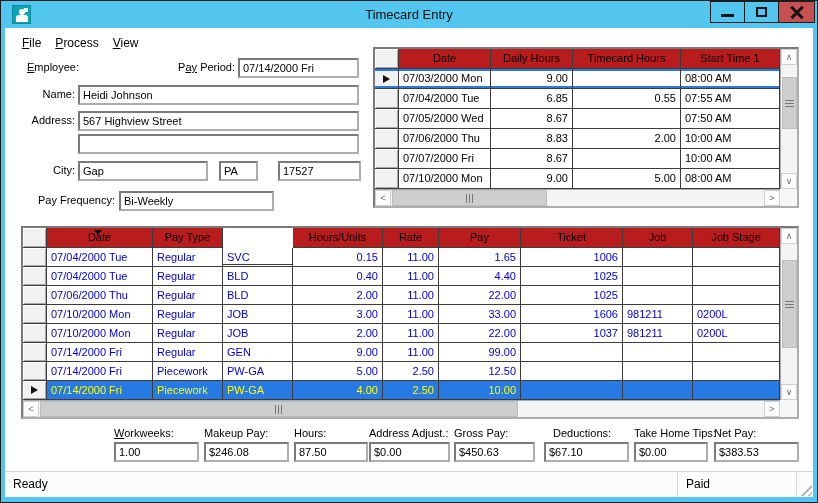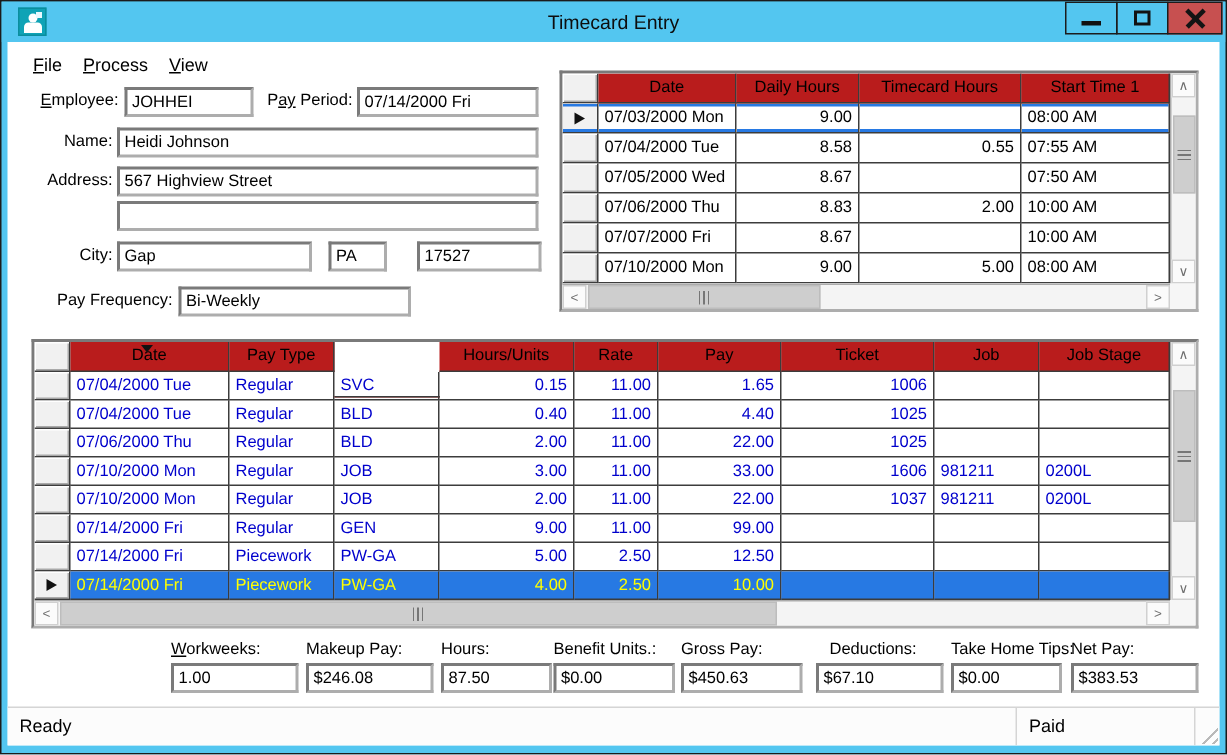--- a/index.html
+++ b/index.html
@@ -88,21 +88,20 @@
 
   <div class="client" data-name="client-area">
 
     <div class="menubar" data-name="menu-bar">
       <div class="menu-item" data-name="menu-file"><u>F</u><span>ile</span></div>
       <div class="menu-item" data-name="menu-process"><u>P</u><span>rocess</span></div>
       <div class="menu-item" data-name="menu-view"><u>V</u><span>iew</span></div>
     </div>
 
     <div class="lbl" style="left:12px;top:33px;width:62px;" data-name="employee-label"><span></span><u>E</u><span>mployee:</span></div>
-    <input class="field" style="left: 78px; top: 30px; width: 86px;" data-name="employee-field" readonly="" value="JOHHEI">
     <div class="lbl" style="left:164px;top:33px;width:66px;" data-name="pay-period-label"><span>P</span><u>ay</u><span> Period:</span></div>
     <input class="field" style="left: 233px; top: 30px; width: 121px;" data-name="pay-period-field" readonly="" value="07/14/2000 Fri">
 
     <div class="lbl" style="left:12px;top:60px;width:58px;" data-name="name-label">Name:</div>
     <input class="field" style="left: 73px; top: 57px; width: 281px;" data-name="name-field" readonly="" value="Heidi Johnson">
 
     <div class="lbl" style="left:12px;top:86px;width:58px;" data-name="address-label">Address:</div>
     <input class="field" style="left: 73px; top: 83px; width: 281px;" data-name="address-field" readonly="" value="567 Highview Street">
     <input class="field" style="left: 73px; top: 106px; width: 281px;" data-name="address2-field" readonly="" value="">
 
@@ -128,21 +127,21 @@
               <span class="marker" data-name="current-row-icon"></span>
             </div>
             <div class="gc al selb" data-name="grid-cell" style="width: 92px; line-height: 19px;">07/03/2000 Mon</div>
             <div class="gc ar selb" data-name="grid-cell" style="width: 82px; line-height: 19px;">9.00</div>
             <div class="gc ar selb" data-name="grid-cell" style="width: 108px; line-height: 19px;"></div>
             <div class="gc al selb" data-name="grid-cell" style="width: 99px; line-height: 19px;">08:00 AM</div>
           </div>
           <div class="grow" style="height: 20px;">
             <div class="gc rowhdr" data-name="row-selector" style="width: 24px;"></div>
             <div class="gc al " data-name="grid-cell" style="width: 92px; line-height: 19px;">07/04/2000 Tue</div>
-            <div class="gc ar " data-name="grid-cell" style="width: 82px; line-height: 19px;">8.58</div>
+            <div class="gc ar " data-name="grid-cell" style="width: 82px; line-height: 19px;">6.85</div>
             <div class="gc ar " data-name="grid-cell" style="width: 108px; line-height: 19px;">0.55</div>
             <div class="gc al " data-name="grid-cell" style="width: 99px; line-height: 19px;">07:55 AM</div>
           </div>
           <div class="grow" style="height: 20px;">
             <div class="gc rowhdr" data-name="row-selector" style="width: 24px;"></div>
             <div class="gc al " data-name="grid-cell" style="width: 92px; line-height: 19px;">07/05/2000 Wed</div>
             <div class="gc ar " data-name="grid-cell" style="width: 82px; line-height: 19px;">8.67</div>
             <div class="gc ar " data-name="grid-cell" style="width: 108px; line-height: 19px;"></div>
             <div class="gc al " data-name="grid-cell" style="width: 99px; line-height: 19px;">07:50 AM</div>
           </div>
@@ -314,21 +313,21 @@
       </div>
       <div class="scorner" data-name="scrollbar-corner"></div>
     </div>
 
     <div class="slbl" style="left:109px;top:399px;" data-name="workweeks-label"><u>W</u><span>orkweeks:</span></div>
     <input class="field" style="left: 109px; top: 414px; width: 85px;" data-name="workweeks-field" readonly="" value="1.00">
     <div class="slbl" style="left:199px;top:399px;" data-name="makeup-pay-label"><u></u><span>Makeup Pay:</span></div>
     <input class="field" style="left: 199px; top: 414px; width: 85px;" data-name="makeup-pay-field" readonly="" value="$246.08">
     <div class="slbl" style="left:289px;top:399px;" data-name="hours-label"><u></u><span>Hours:</span></div>
     <input class="field" style="left: 289px; top: 414px; width: 74px;" data-name="hours-field" readonly="" value="87.50">
-    <div class="slbl" style="left:364px;top:399px;" data-name="benefit-adjust-label"><u></u><span>Benefit Units.:</span></div>
+    <div class="slbl" style="left:364px;top:399px;" data-name="benefit-adjust-label"><u></u><span>Address Adjust.:</span></div>
     <input class="field" style="left: 364px; top: 414px; width: 81px;" data-name="benefit-adjust-field" readonly="" value="$0.00">
     <div class="slbl" style="left:449px;top:399px;" data-name="gross-pay-label"><u></u><span>Gross Pay:</span></div>
     <input class="field" style="left: 449px; top: 414px; width: 81px;" data-name="gross-pay-field" readonly="" value="$450.63">
     <div class="slbl" style="left:548px;top:399px;" data-name="deductions-label"><u></u><span>Deductions:</span></div>
     <input class="field" style="left: 539px; top: 414px; width: 85px;" data-name="deductions-field" readonly="" value="$67.10">
     <div class="slbl" style="left:629px;top:399px;" data-name="take-home-tips-label"><u></u><span>Take Home Tips:</span></div>
     <input class="field" style="left: 629px; top: 414px; width: 74px;" data-name="take-home-tips-field" readonly="" value="$0.00">
     <div class="slbl" style="left:709px;top:399px;" data-name="net-pay-label"><u></u><span>Net Pay:</span></div>
     <input class="field" style="left: 709px; top: 414px; width: 85px;" data-name="net-pay-field" readonly="" value="$383.53">
 

